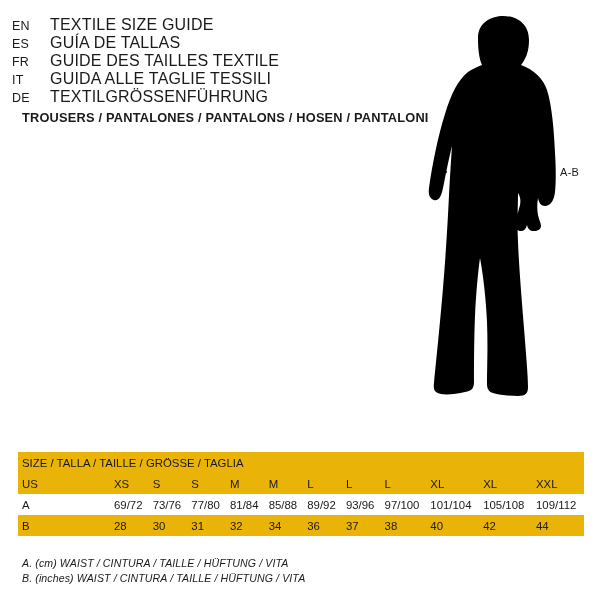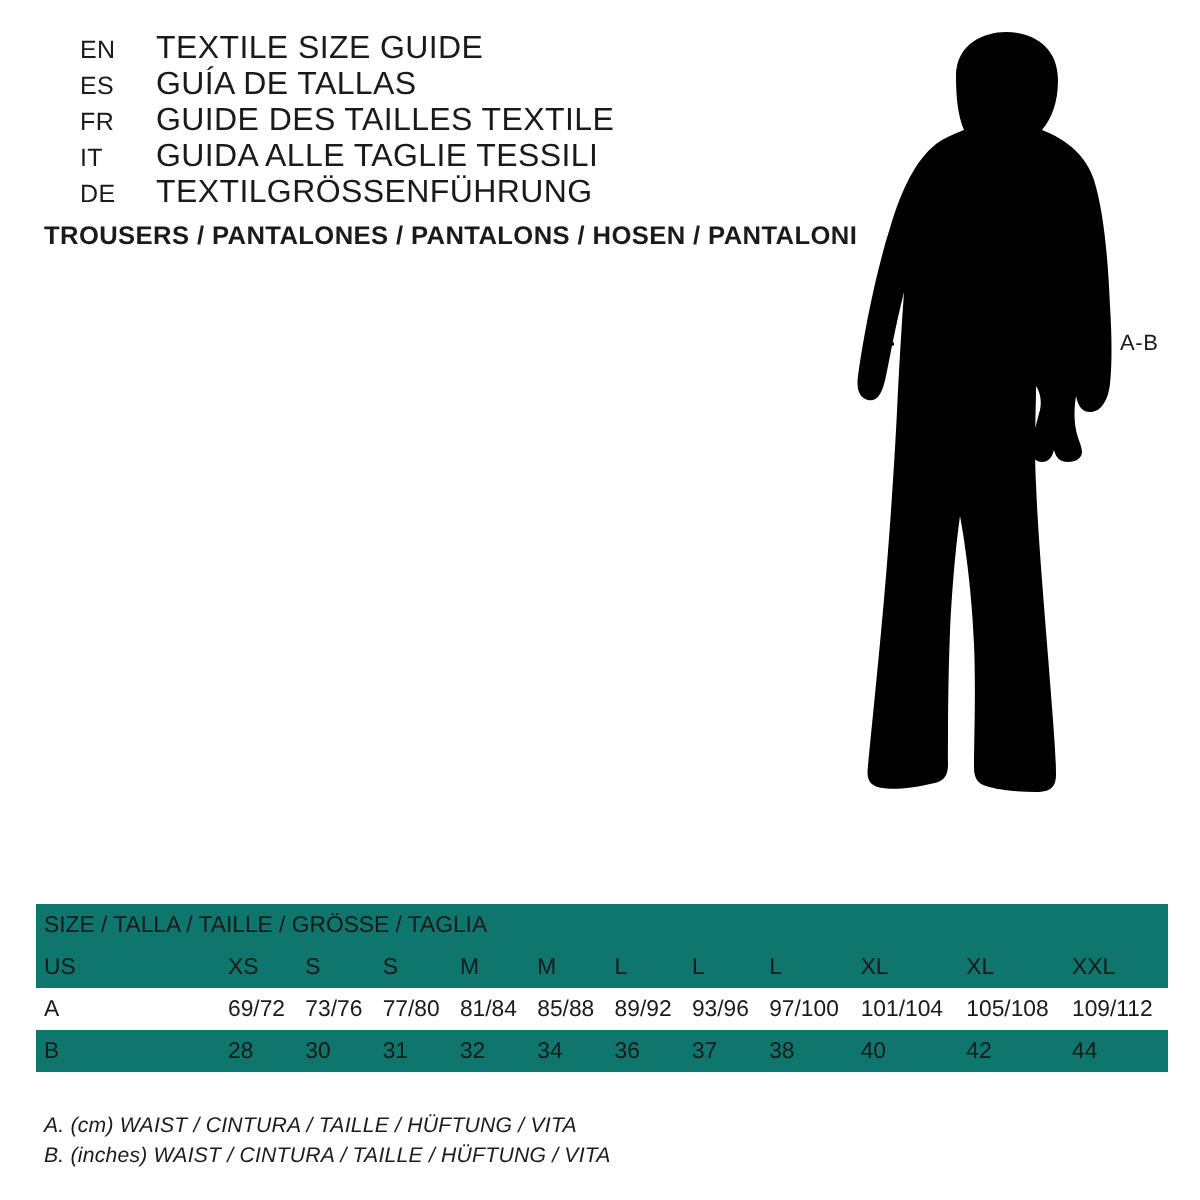--- a/index.html
+++ b/index.html
@@ -19,21 +19,21 @@
   .page {
     position: relative;
     width: 600px;
     height: 600px;
     box-sizing: border-box;
   }
 
   
   .lang-block {
     position: absolute;
-    left: 40px;
+    left: 12px;
     top: 16px;
     width: 380px;
   }
   .lang-row {
     display: flex;
     align-items: baseline;
     height: 18px;
     line-height: 18px;
   }
   .lang-code {
@@ -88,21 +88,21 @@
     width: 566px;
     border-collapse: collapse;
     font-size: 11.4px;
   }
   table.size-table td {
     padding: 2px 2px 2px 4px;
     height: 17px;
     white-space: nowrap;
   }
   table.size-table tr.shaded td {
-    background: #0f766e;
+    background: #eab308;
   }
   td.rowlabel {
     width: 86px;
     text-align: left;
   }
   td.cell {
     text-align: left;
   }
 
   .footnotes {

